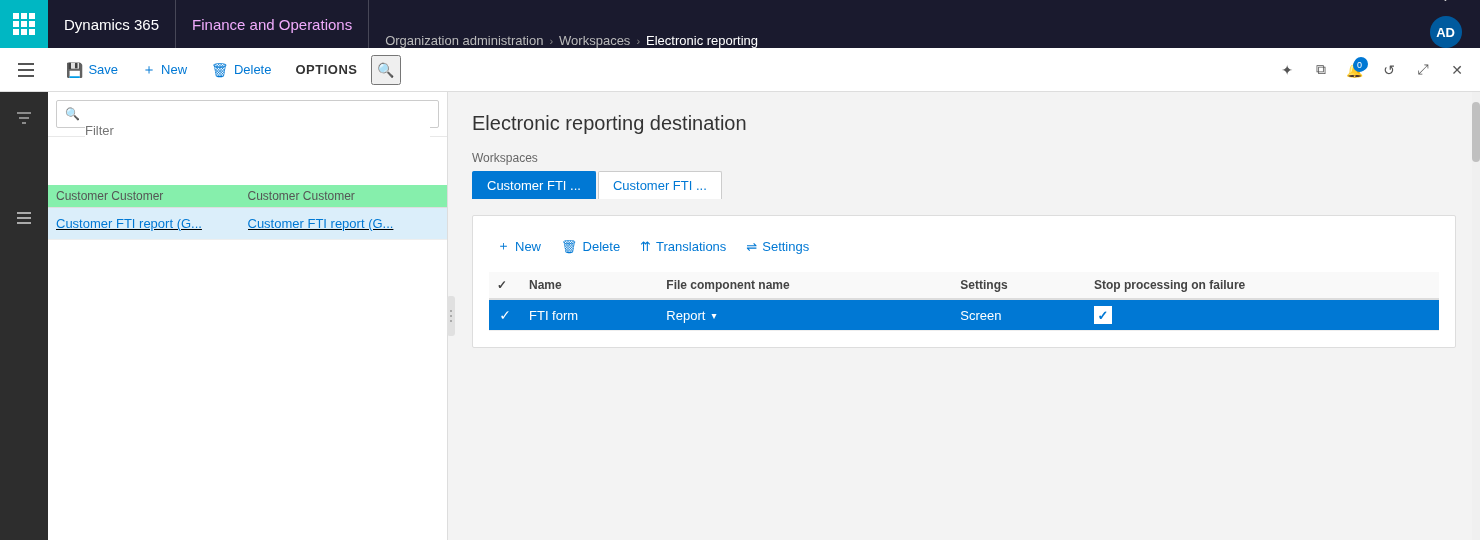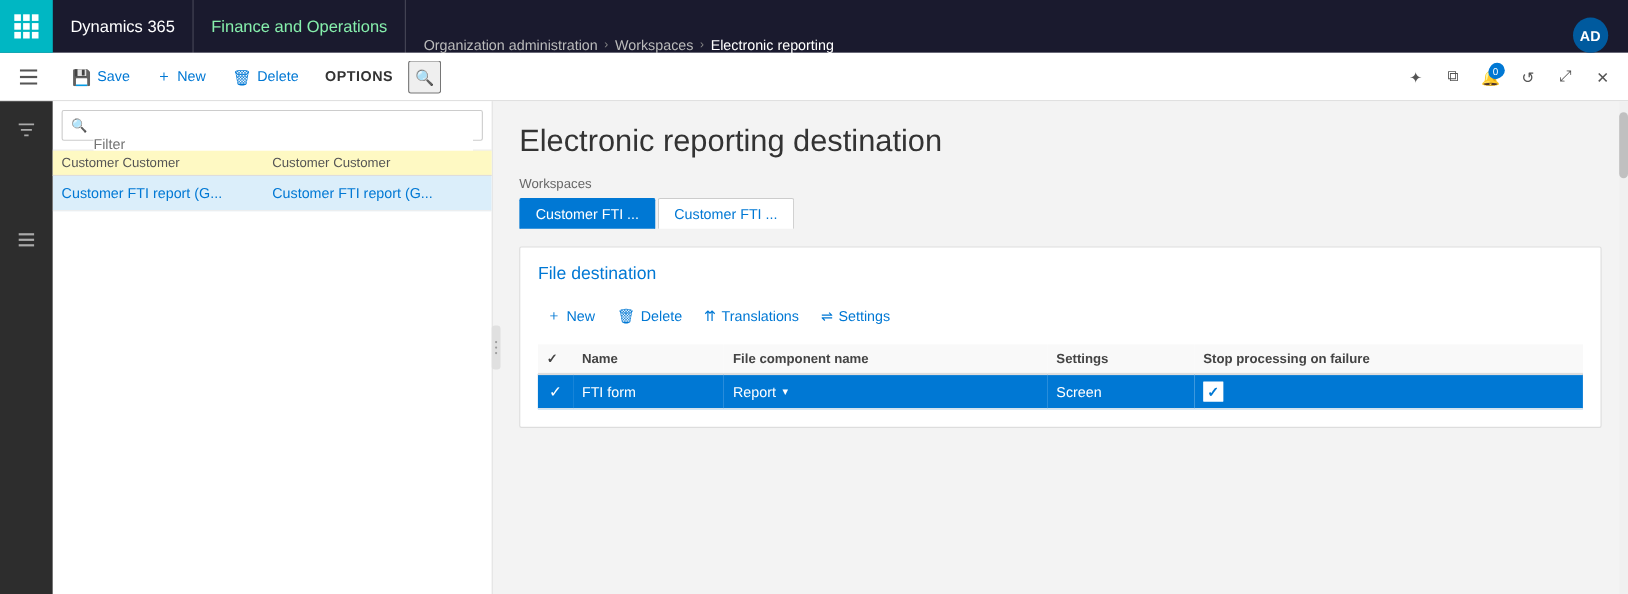--- a/index.html
+++ b/index.html
@@ -24,21 +24,21 @@
     }
     .waffle-dot { width: 6px; height: 6px; background: white; }
     .nav-d365 {
       color: white; font-size: 15px; font-weight: 400;
       padding: 0 16px;
       border-right: 1px solid rgba(255,255,255,0.2);
       height: 100%; display: flex; align-items: center;
       white-space: nowrap;
     }
     .nav-fao {
-      color: #86efac; font-size: 15px; font-weight: 300;
+      color: #f0abfc; font-size: 15px; font-weight: 300;
       padding: 0 16px;
       border-right: 1px solid rgba(255,255,255,0.2);
       height: 100%; display: flex; align-items: center;
       white-space: nowrap;
     }
     .nav-breadcrumb {
       color: #ccc; font-size: 13px;
       padding: 0 16px;
       display: flex; align-items: center; gap: 6px;
       flex: 1;
@@ -153,42 +153,42 @@
       border: 1px solid #ccc; border-radius: 2px;
       background: white; padding: 0 8px; height: 28px;
     }
     .filter-input-wrap input {
       border: none; outline: none; font-size: 13px; color: #555; width: 100%; margin-top: 33px;
     }
     .filter-icon { color: #888; font-size: 12px; margin-right: 5px; }
     .list-header {
       display: grid; grid-template-columns: 1fr 1fr;
       padding: 4px 8px;
-      background: #fef9c3;
+      background: #86efac;
       border-bottom: 1px solid #ddd;
-      font-size: 12px; color: #555;
+      font-size: 12px; color: #555; margin-top: 48px;
     }
     .list-items { flex: 1; overflow-y: auto; }
     .list-item {
       display: grid; grid-template-columns: 1fr 1fr;
       padding: 8px;
       border-bottom: 1px solid #eee;
       cursor: pointer; font-size: 13px;
     }
-    .list-item.selected { background: #dbeefa; }
+    .list-item.selected { background: #dbeefa; text-decoration: underline; }
     .list-item-cell { color: #0078d4; white-space: nowrap; overflow: hidden; text-overflow: ellipsis; }
 
     
     .content-panel {
       flex: 1; padding: 20px 24px;
       overflow-y: auto;
       background: #f3f3f3;
     }
     .page-title {
-      font-size: 28px; font-weight: 300; color: #333;
+      font-size: 20px; font-weight: 300; color: #333;
       margin-bottom: 16px;
     }
     .reference-section { margin-bottom: 16px; }
     .reference-label { font-size: 12px; color: #666; margin-bottom: 6px; }
     .reference-tabs { display: flex; gap: 2px; }
     .reference-tab {
       padding: 6px 14px; font-size: 13px;
       border: 1px solid #ccc; border-bottom: none;
       background: white; cursor: pointer; color: #0078d4;
       border-radius: 2px 2px 0 0;
@@ -373,21 +373,20 @@
 
     <div class="reference-section">
       <div class="reference-label">Workspaces</div>
       <div class="reference-tabs">
         <div class="reference-tab active">Customer FTI ...</div>
         <div class="reference-tab">Customer FTI ...</div>
       </div>
     </div>
 
     <div class="file-dest-card">
-      <div class="file-dest-title">File destination</div>
 
       <div class="file-dest-toolbar">
         <button class="fd-btn">
           <span class="icon">＋</span>
           <span>New</span>
         </button>
         <button class="fd-btn">
           <span class="icon">🗑</span>
           <span>Delete</span>
         </button>

